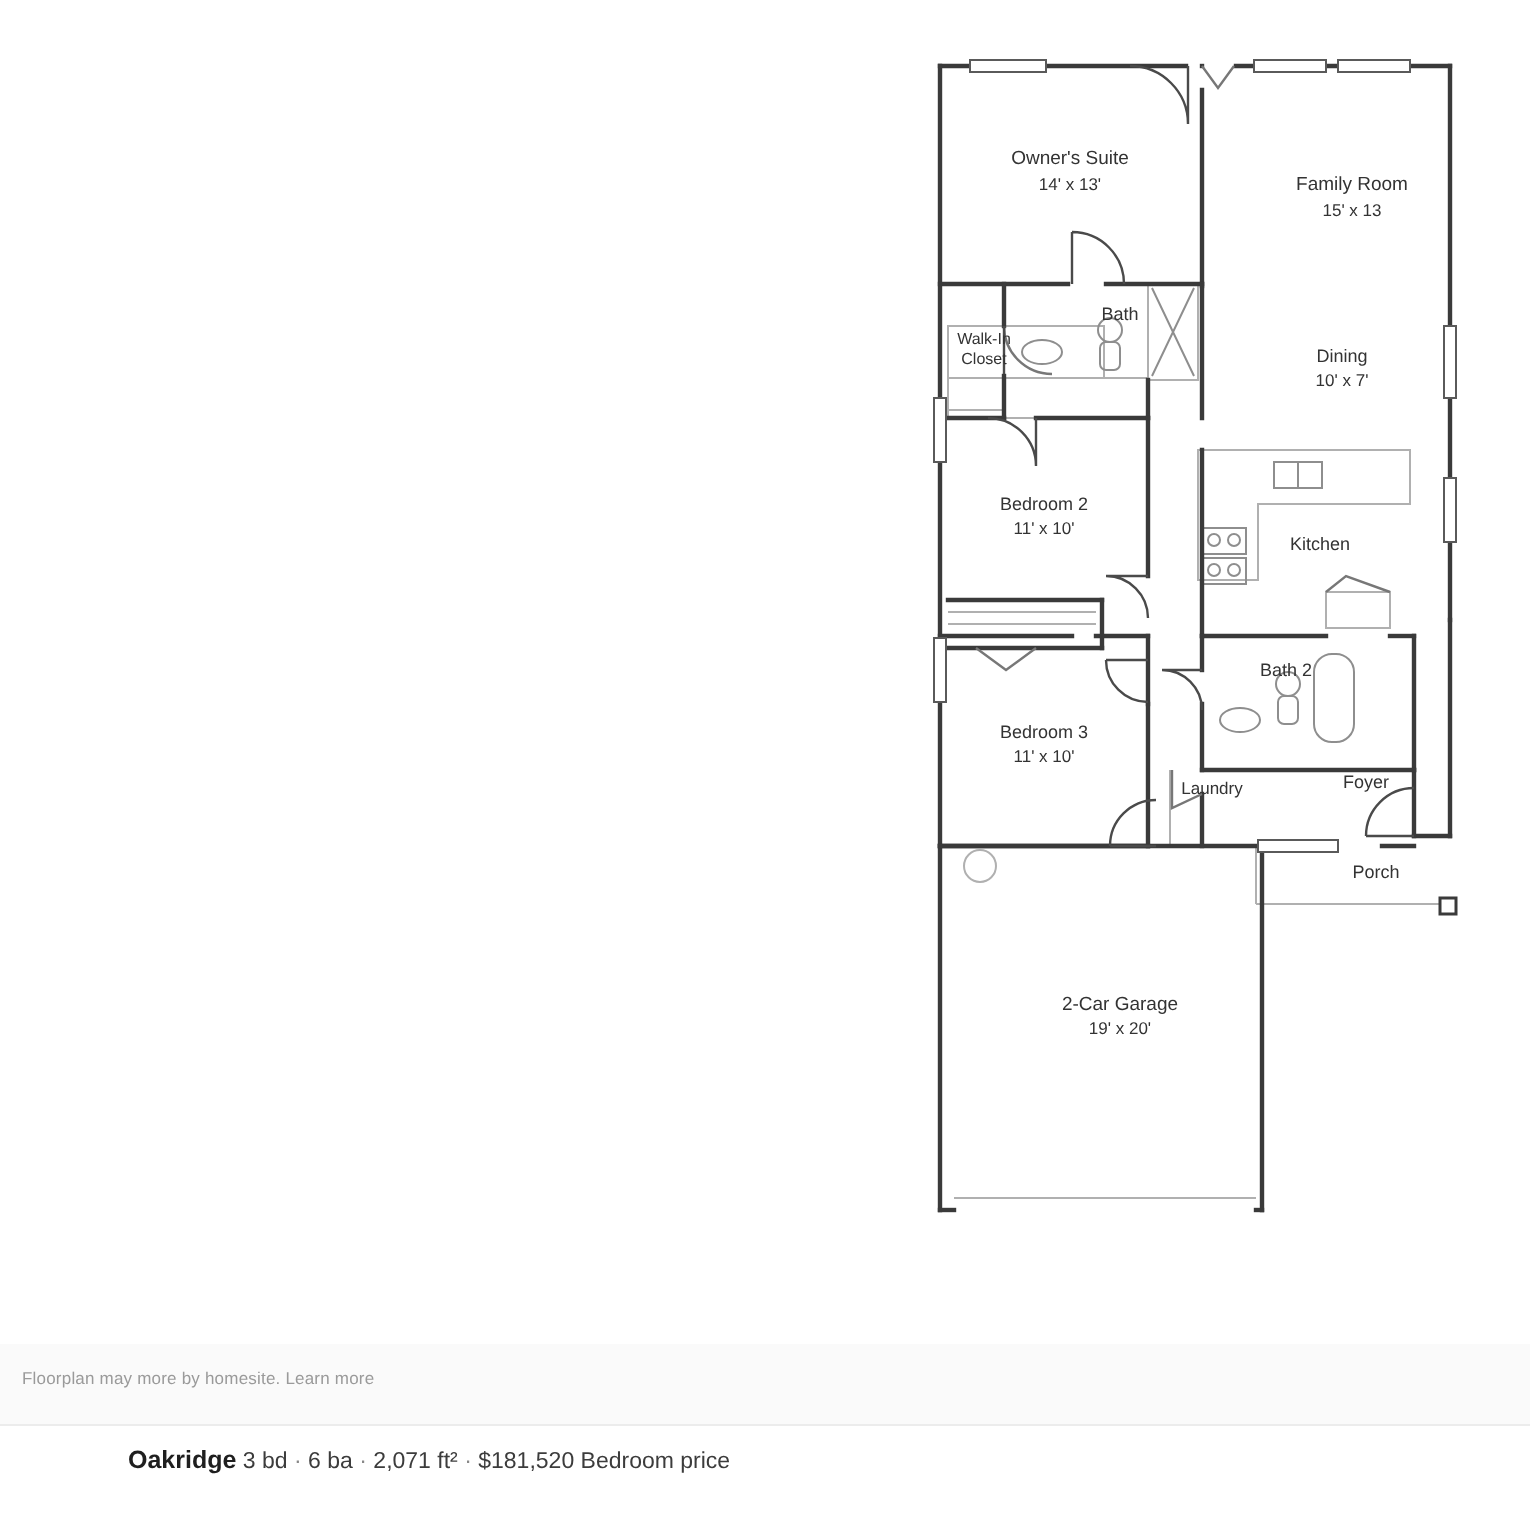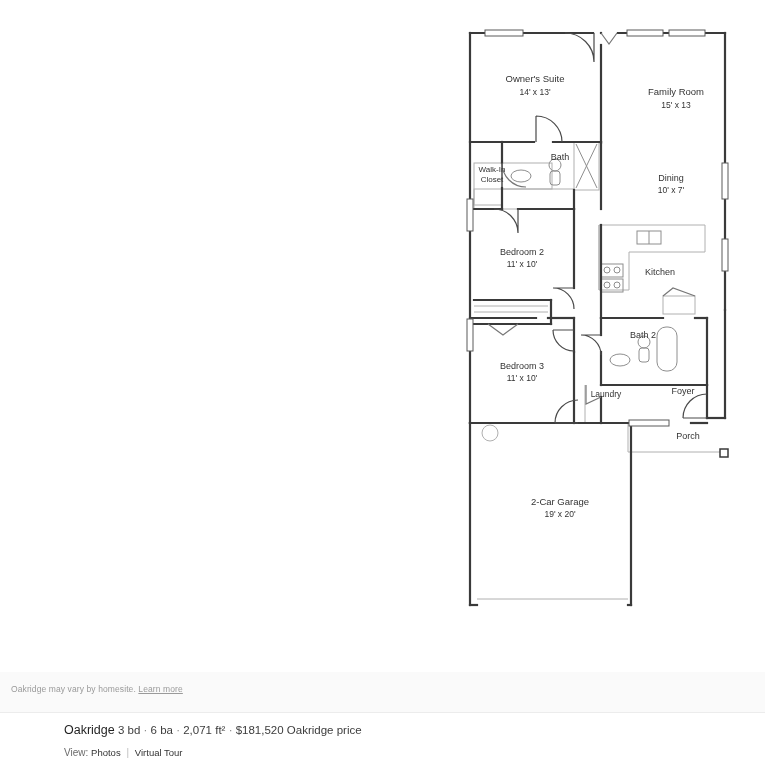--- a/index.html
+++ b/index.html
@@ -41,21 +41,20 @@
     position: absolute;
     left: 11px;
     top: 684px;
     font-size: 8.5px;
     color: #9a9a9a;
     letter-spacing: 0.1px;
     white-space: nowrap;
   }
   .disclaimer-link {
     color: #9a9a9a;
-    text-decoration: underline;
     cursor: pointer;
   }
   .hr-divider {
     position: absolute;
     left: 0;
     top: 712px;
     width: 765px;
     height: 1px;
     background: #ececec;
   }
@@ -65,21 +64,21 @@
     top: 722px;
     width: 640px;
   }
   .info-line-1 {
     font-size: 11.5px;
     color: #3c3c3c;
     white-space: nowrap;
     line-height: 17px;
   }
   .plan-name {
-    font-weight: normal;
+    font-weight: bold;
     font-size: 12.5px;
     color: #1f1f1f;
   }
   .spec-sep { color: #888; }
   .info-line-2 {
     margin-top: 6px;
     font-size: 10px;
     color: #555;
     white-space: nowrap;
     line-height: 15px;
@@ -312,39 +311,33 @@
         <text x="655" y="439" font-size="9">Porch</text>
 
         <text x="527" y="505" font-size="9.5">2-Car Garage</text>
         <text x="527" y="517" font-size="8.5">19' x 20'</text>
       </g>
     </svg>
   </div>
 
   <div class="disclaimer-bar"></div>
   <div class="disclaimer-text">
-    <span>Oakridge may vary by homesite.</span>
+    <span>Floorplan may more by homesite.</span>
     <span class="disclaimer-link">Learn more</span>
   </div>
 
   <div class="hr-divider"></div>
 
   <div class="info-block">
     <div class="info-line-1">
       <span class="plan-name">Oakridge</span>
       <span>3 bd</span>
       <span class="spec-sep">·</span>
       <span>6 ba</span>
       <span class="spec-sep">·</span>
       <span>2,071 ft²</span>
       <span class="spec-sep">·</span>
       <span>$181,520</span>
-      <span>Oakridge price</span>
-    </div>
-    <div class="info-line-2">
-      <span class="view-label">View:</span>
-      <span class="view-link">Photos</span>
-      <span class="view-pipe">|</span>
-      <span class="view-link">Virtual Tour</span>
+      <span>Bedroom price</span>
     </div>
   </div>
 
 </div>
 
 </body></html>

